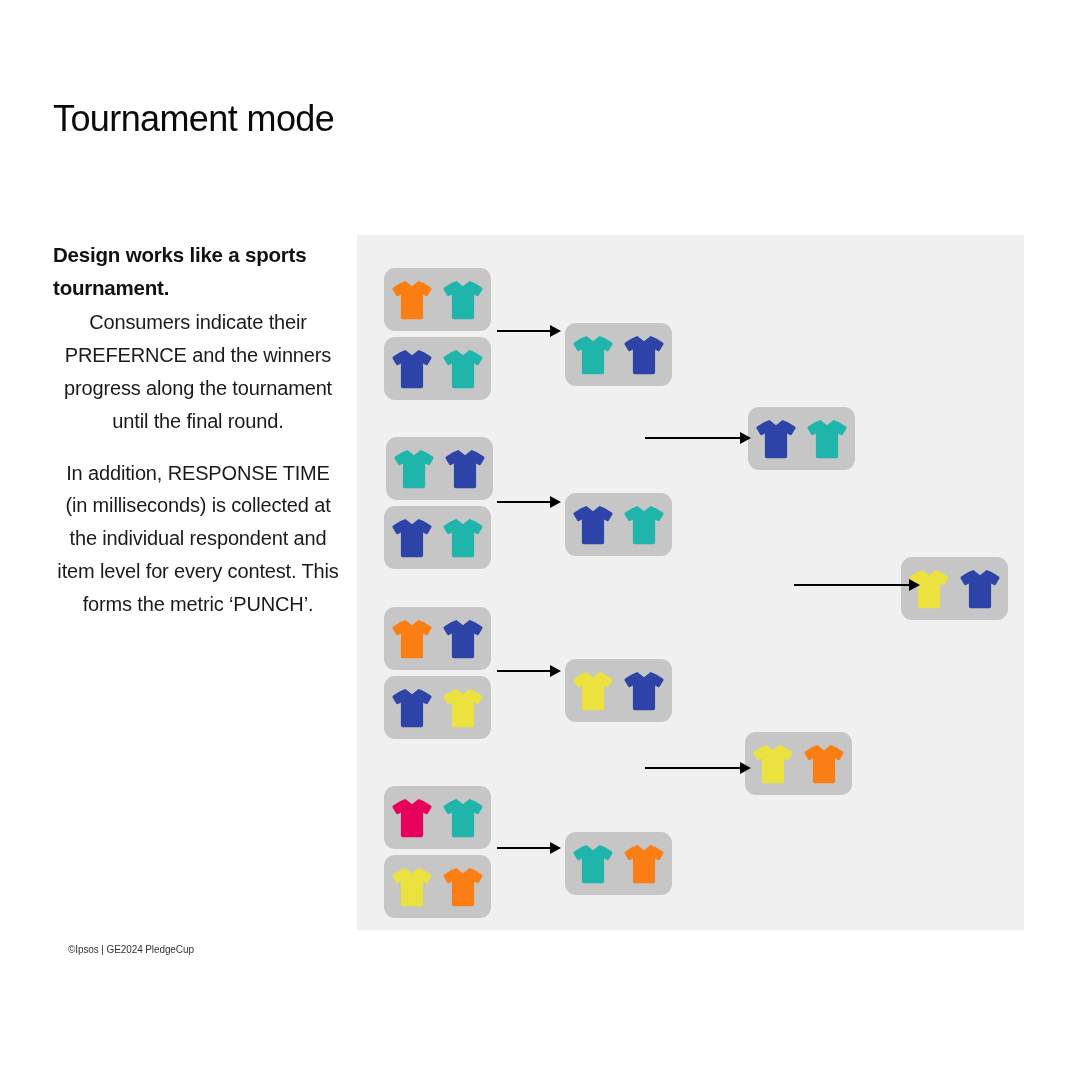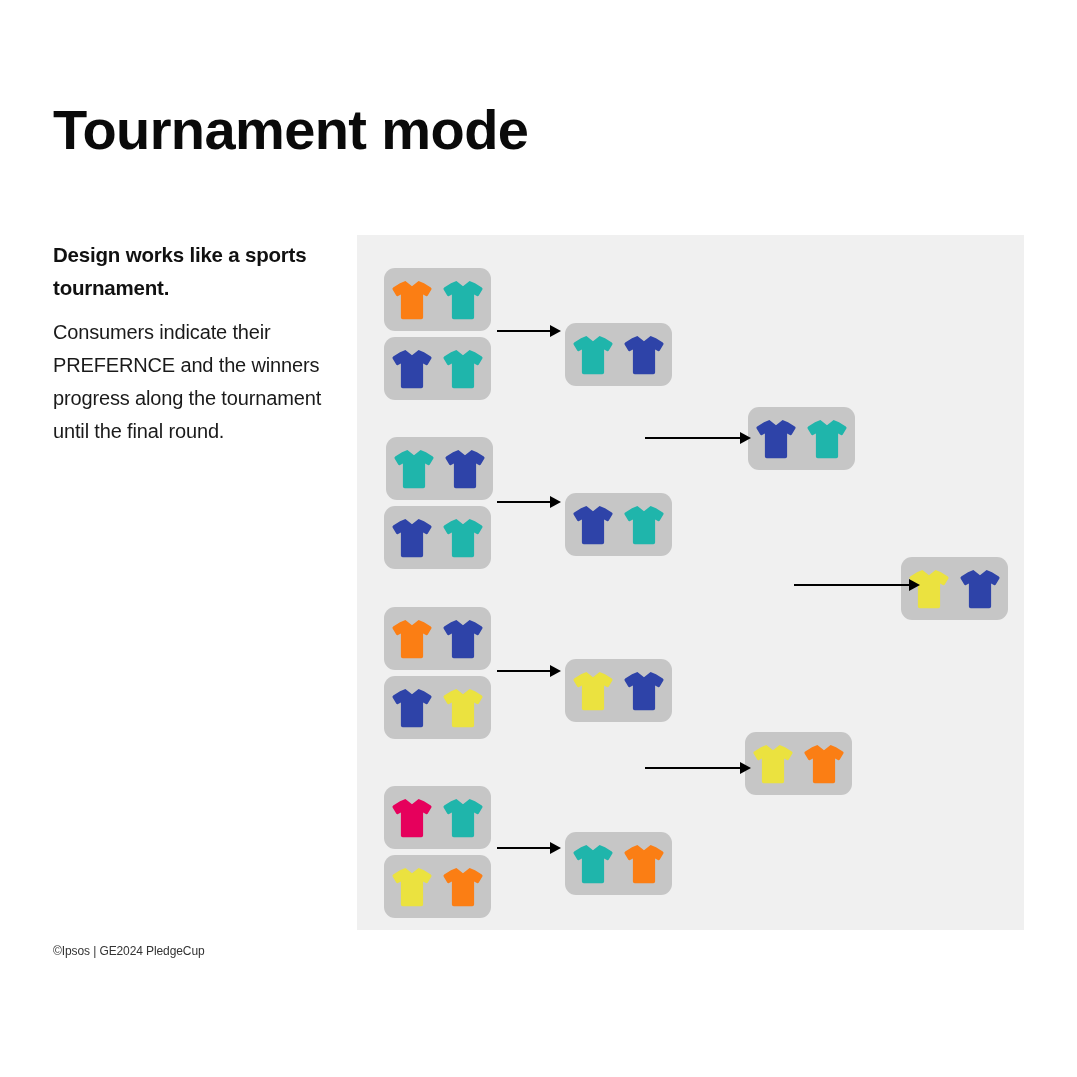--- a/index.html
+++ b/index.html
@@ -14,67 +14,68 @@
     font-family: "Liberation Sans", sans-serif;
     color: #111111;
     overflow: hidden;
   }
 
   
   #page-title {
     position: absolute;
     left: 53px;
     top: 99px;
-    font-size: 56px;
-    font-weight: bold;
+    font-size: 36px;
+    font-weight: normal;
     letter-spacing: -0.6px;
     color: #0a0a0a;
     line-height: 1.1;
   }
 
   
   #text-column {
     position: absolute;
     left: 53px;
     top: 238px;
     width: 290px;
   }
   #lead-paragraph {
     font-size: 20.5px;
     font-weight: bold;
     line-height: 1.62;
     color: #111111;
-    margin: 0 0 12px 0;
+    margin: 0 0 2px 0;
     letter-spacing: -0.2px;
   }
   .body-paragraph {
     font-size: 20px;
     line-height: 1.64;
     color: #1a1a1a;
     margin: 0 0 19px 0;
     letter-spacing: -0.15px;
+    text-align: center;
   }
 
   
   #footer {
     position: absolute;
     left: 53px;
     top: 935px;
     display: flex;
     align-items: flex-start;
   }
   #ipsos-logo {
     width: 99px;
     height: 85px;
     display: block;
   }
   #copyright-text {
-    margin-left: 0;
+    margin-left: 15px;
     margin-top: 9px;
-    font-size: 12px;
+    font-size: 10px;
     color: #333333;
     letter-spacing: -0.1px;
     white-space: nowrap;
   }
 
   
   #bracket-panel {
     position: absolute;
     left: 357px;
     top: 235px;
@@ -119,20 +120,21 @@
   }
 </style>
 </head>
 <body>
 
 <div id="page-title">Tournament mode</div>
 
 <div id="text-column">
   <p id="lead-paragraph">Design works like a sports tournament.</p>
   <p class="body-paragraph">Consumers indicate their PREFERNCE and the winners progress along the tournament until the final round.</p>
+  <p class="body-paragraph">In addition, RESPONSE TIME (in milliseconds) is collected at the individual respondent and item level for every contest. This forms the metric ‘PUNCH’.</p>
 </div>
 
 <div id="footer">
   <span id="copyright-text">©Ipsos | GE2024 PledgeCup</span>
 </div>
 
 <div id="bracket-panel">
     <div class="match-card size-r1" style="left: 27px; top: 33px;">
       <span class="shirt-slot slot-left">
         <svg viewBox="0 0 40 42" xmlns="http://www.w3.org/2000/svg">

